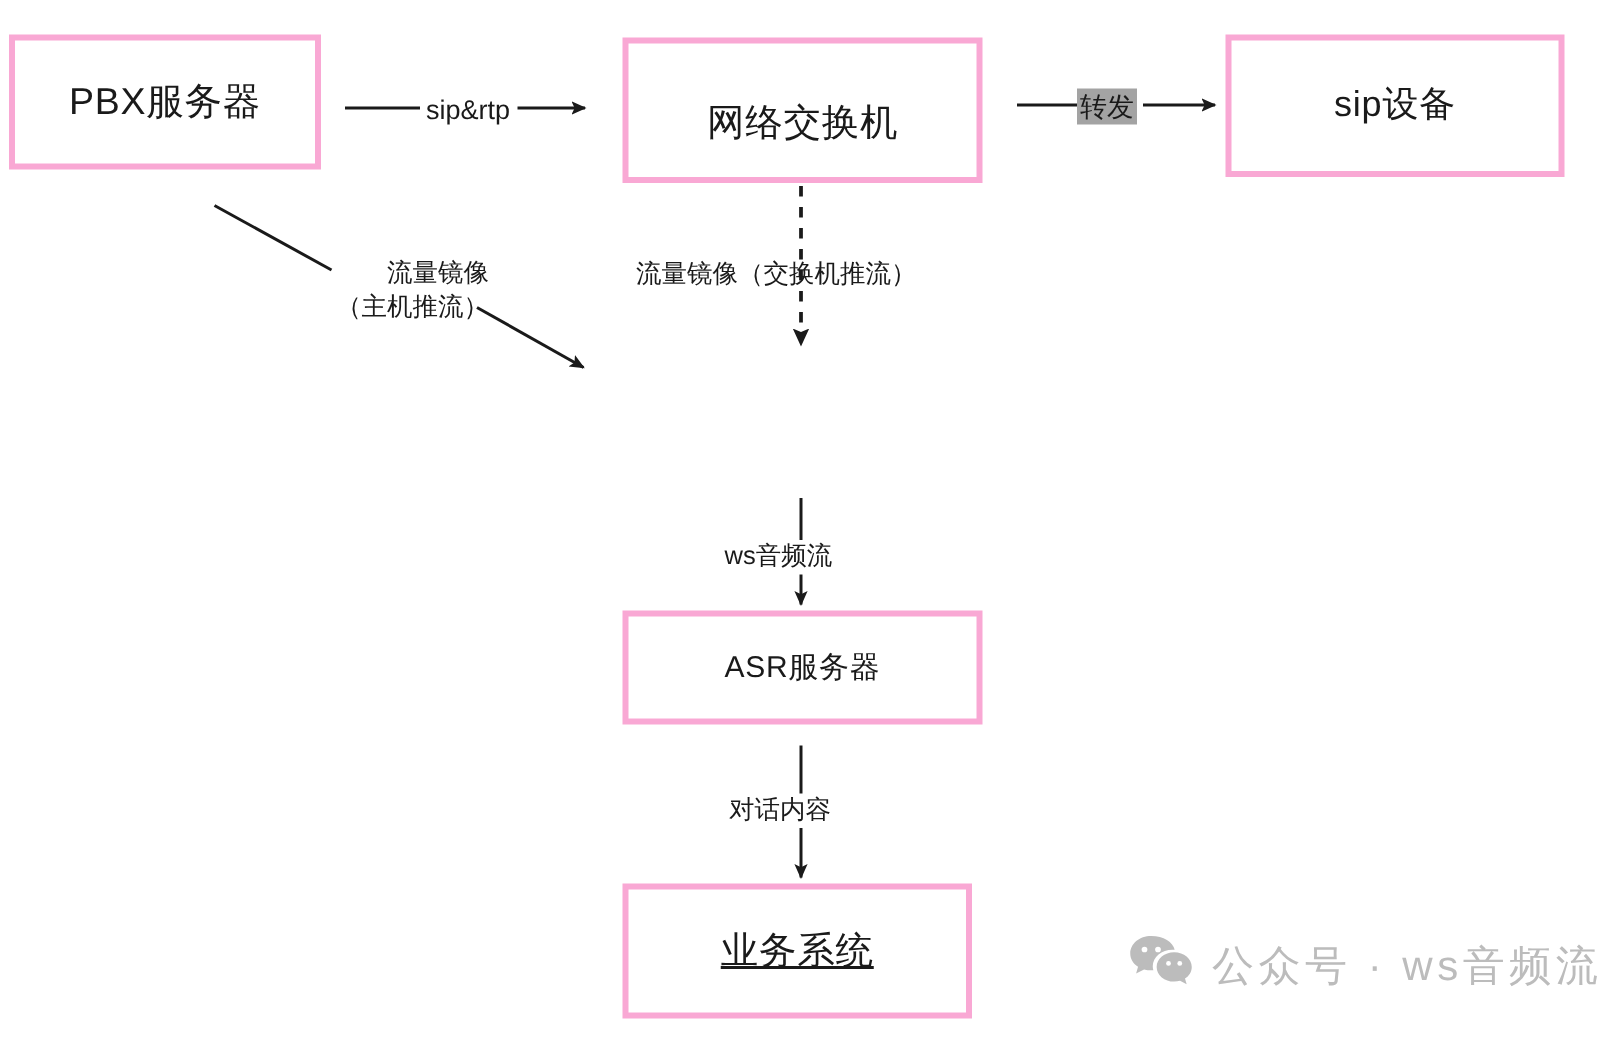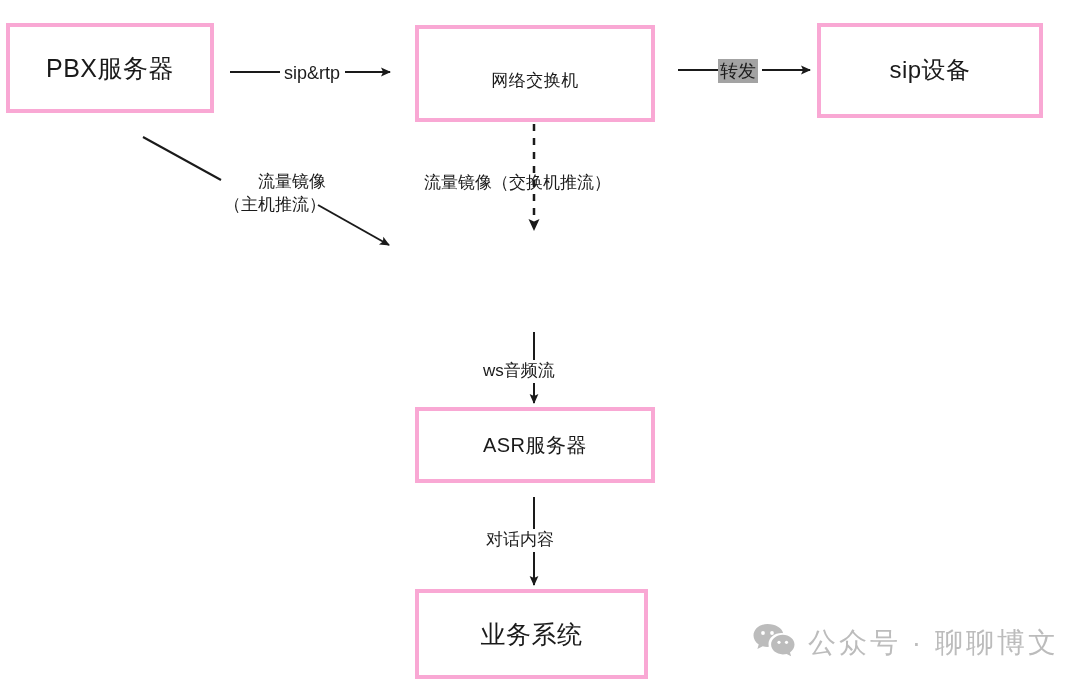--- a/index.html
+++ b/index.html
@@ -37,28 +37,28 @@
   .node.highlight {
     background: #dae8fc;
     border: 1.5px solid #7a96b8;
   }
   .node.highlight .node-label {
     font-size: 19px;
   }
   .n-pbx       { left: 6px;   top: 23px;  width: 208px; height: 90px; }
   .n-pbx .node-label       { font-size: 25px; }
   .n-switch    { left: 415px; top: 25px;  width: 240px; height: 97px; }
-  .n-switch .node-label    { font-size: 17px; margin-top: 16px; }
+  .n-switch .node-label    { font-size: 25px; margin-top: 16px; }
   .n-sip       { left: 817px; top: 23px;  width: 226px; height: 95px; }
   .n-sip .node-label       { font-size: 24px; }
   .n-mirror    { left: 415px; top: 233px; width: 240px; height: 97px; }
   .n-asr       { left: 415px; top: 407px; width: 240px; height: 76px; }
   .n-asr .node-label       { font-size: 20px; }
   .n-biz       { left: 415px; top: 589px; width: 233px; height: 90px; }
-  .n-biz .node-label       { font-size: 25px; }
+  .n-biz .node-label       { font-size: 25px; text-decoration: underline; }
 
   svg.edges {
     position: absolute;
     left: 0;
     top: 0;
     width: 1080px;
     height: 700px;
     pointer-events: none;
   }
   .edge-line {
@@ -173,16 +173,16 @@
     <span>
       <svg width="44" height="38" viewBox="0 0 44 38">
         <path d="M15.5 2C7.6 2 1.5 7.2 1.5 13.6c0 3.6 2 6.8 5.2 8.9L5.4 27l5.3-2.7c1.5.4 3.1.6 4.8.6.5 0 1 0 1.4-.1-.3-.9-.4-1.8-.4-2.7 0-6.1 5.9-11 13.2-11 .5 0 1 0 1.4.1C30.1 6.1 23.6 2 15.5 2z" fill="#bcbcbc"></path>
         <circle cx="11" cy="11" r="1.9" fill="#ffffff"></circle>
         <circle cx="20" cy="11" r="1.9" fill="#ffffff"></circle>
         <path d="M42.5 22.6c0-5.4-5.2-9.8-11.7-9.8s-11.7 4.4-11.7 9.8c0 5.4 5.2 9.8 11.7 9.8 1.4 0 2.7-.2 3.9-.5l4.4 2.3-1.1-3.8c2.7-1.8 4.5-4.5 4.5-7.8z" fill="#bcbcbc"></path>
         <circle cx="27" cy="20.3" r="1.6" fill="#ffffff"></circle>
         <circle cx="34.5" cy="20.3" r="1.6" fill="#ffffff"></circle>
       </svg>
     </span>
-    <span class="watermark-text">公众号 · 聊聊博文</span>
+    <span class="watermark-text">公众号 · ws音频流</span>
   </div>
 
 </div>
 
 </body></html>

